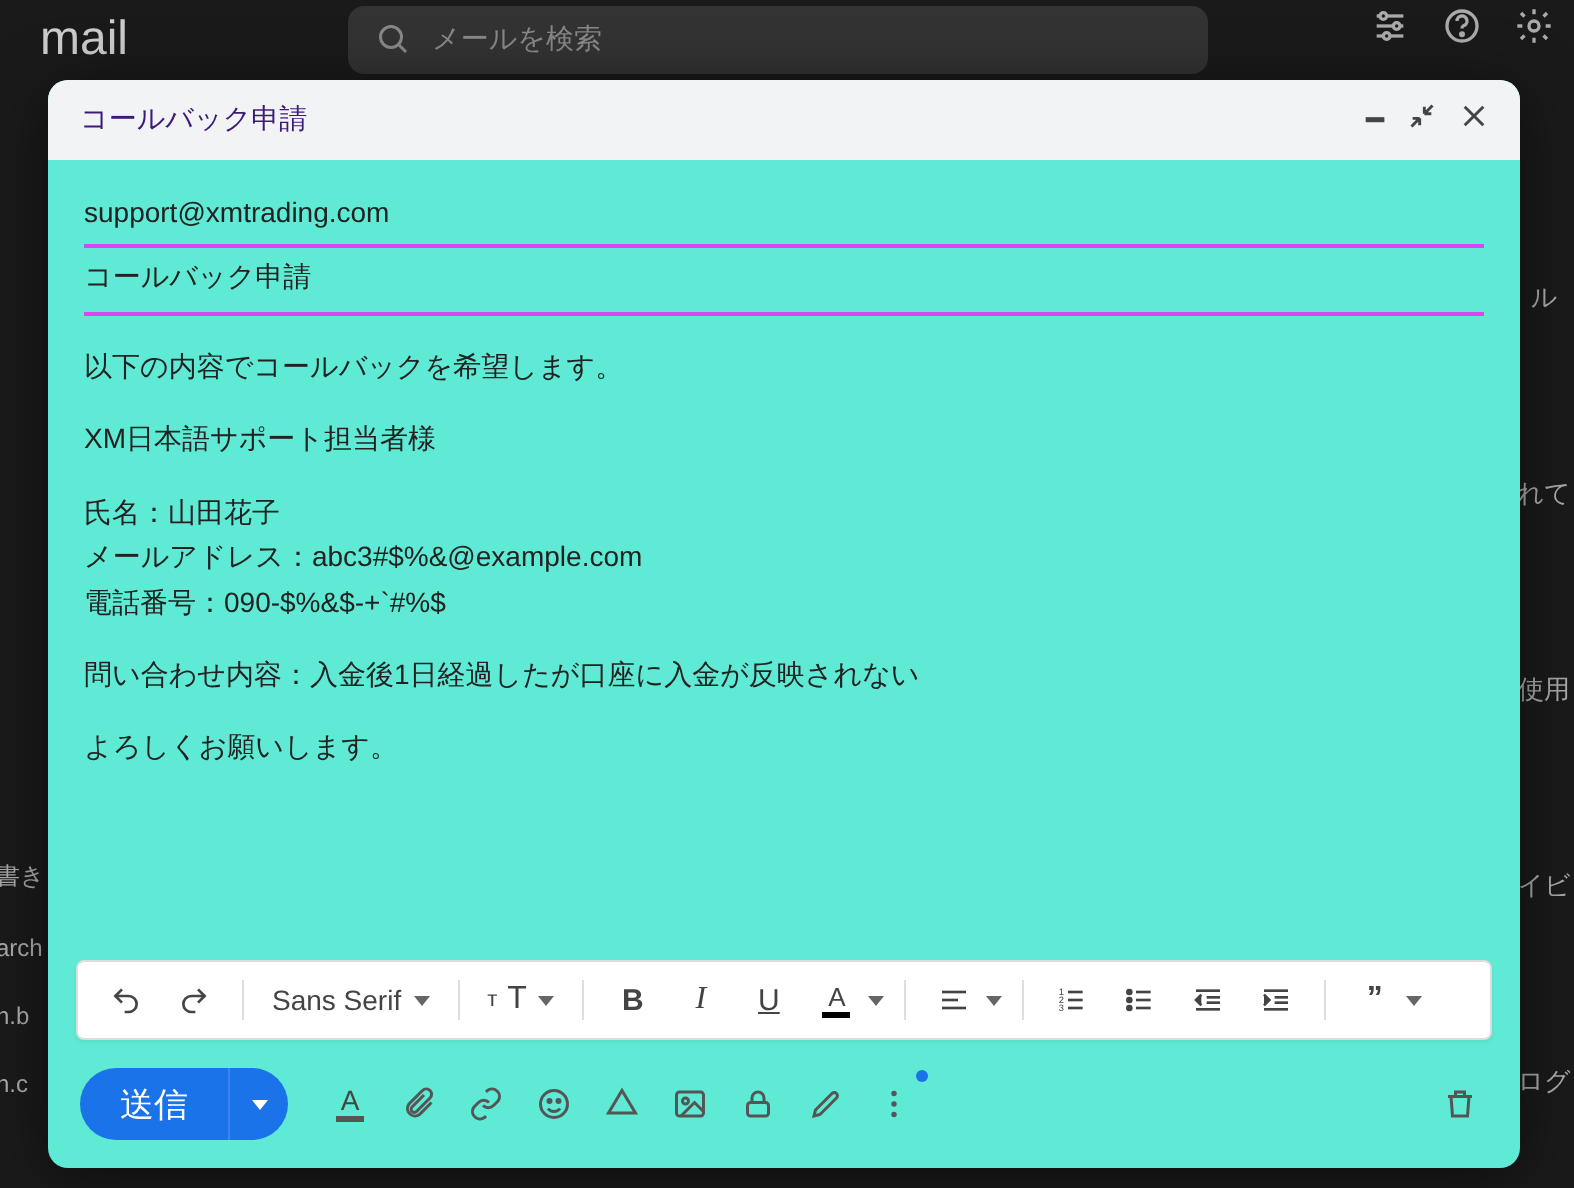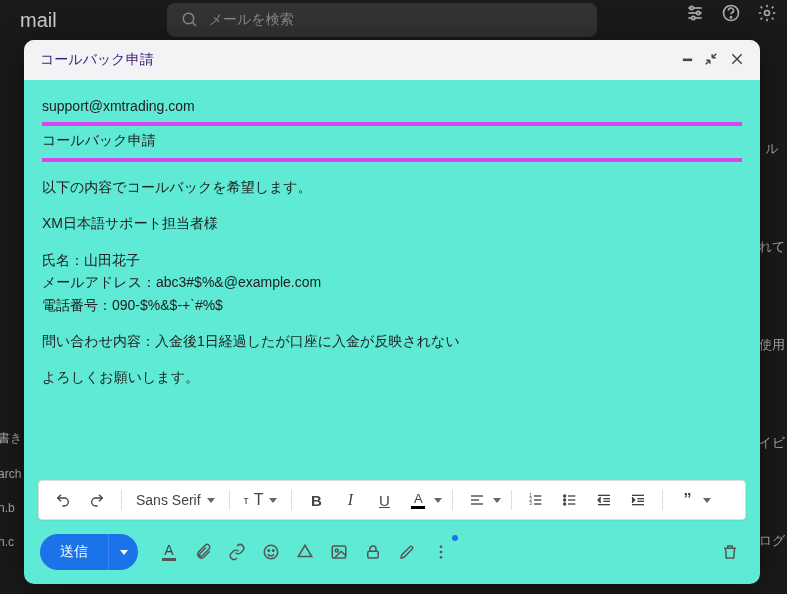--- a/index.html
+++ b/index.html
@@ -14,21 +14,21 @@
     .bg-header {
       position: absolute;
       top: 0; left: 0; right: 0;
       height: 40px;
       background: #1a1a1a;
       display: flex;
       align-items: center;
       padding: 0 20px;
       color: #999;
     }
-    .bg-header .mail-label { color: #ccc; font-size: 20px; font-weight: 500; }
+    .bg-header .mail-label { color: #ccc; font-size: 24px; font-weight: 500; }
     .search-box {
       margin-left: 110px;
       background: #333;
       border-radius: 8px;
       height: 34px;
       width: 430px;
       display: flex;
       align-items: center;
       padding: 0 14px;
       color: #888;
@@ -65,21 +65,21 @@
       color: #1f1f1f;
       font-size: 14px;
     }
     .window-title { color: #3c1a78; font-weight: 500; }
     .window-controls { display: flex; gap: 12px; align-items: center; color: #444; }
     .window-controls span { cursor: pointer; font-size: 15px; }
     .fields {
       padding: 12px 18px 0 18px;
     }
     .field-row {
-      border-bottom: 4px solid #d946ef;
+      border-bottom: 2px solid #d946ef;
       padding: 6px 0 8px 0;
       font-size: 14px;
       color: #222;
     }
     .body-area {
       padding: 14px 18px 4px 18px;
       font-size: 14px;
       color: #222;
       line-height: 1.6;
       flex: 1;
@@ -132,21 +132,21 @@
       align-items: stretch;
       border-radius: 18px;
       overflow: hidden;
     }
     .send-btn {
       background: #1a73e8;
       color: #fff;
       border: none;
       padding: 0 20px;
       height: 36px;
-      font-size: 14px;
+      font-size: 17px;
       font-weight: 500;
       cursor: pointer;
     }
     .send-more {
       background: #1a73e8;
       border-left: 1px solid #3b82f6;
       width: 30px;
       display: flex;
       align-items: center;
       justify-content: center;

